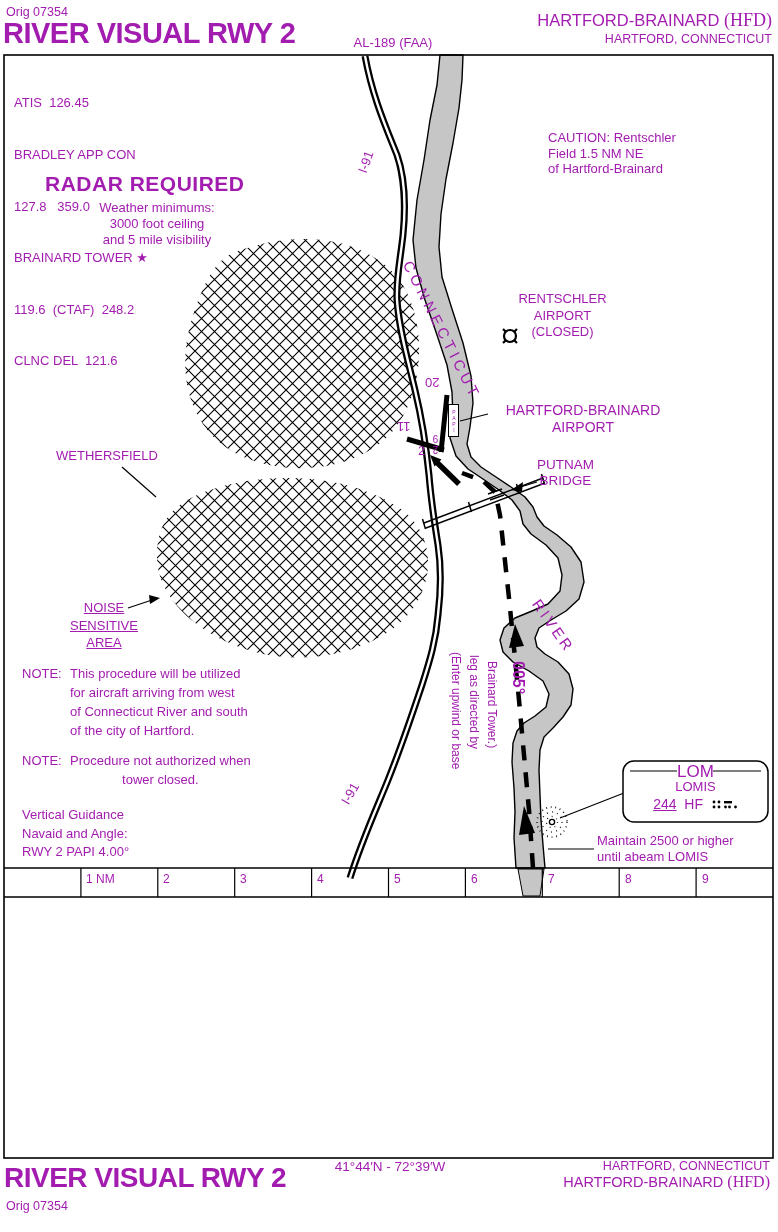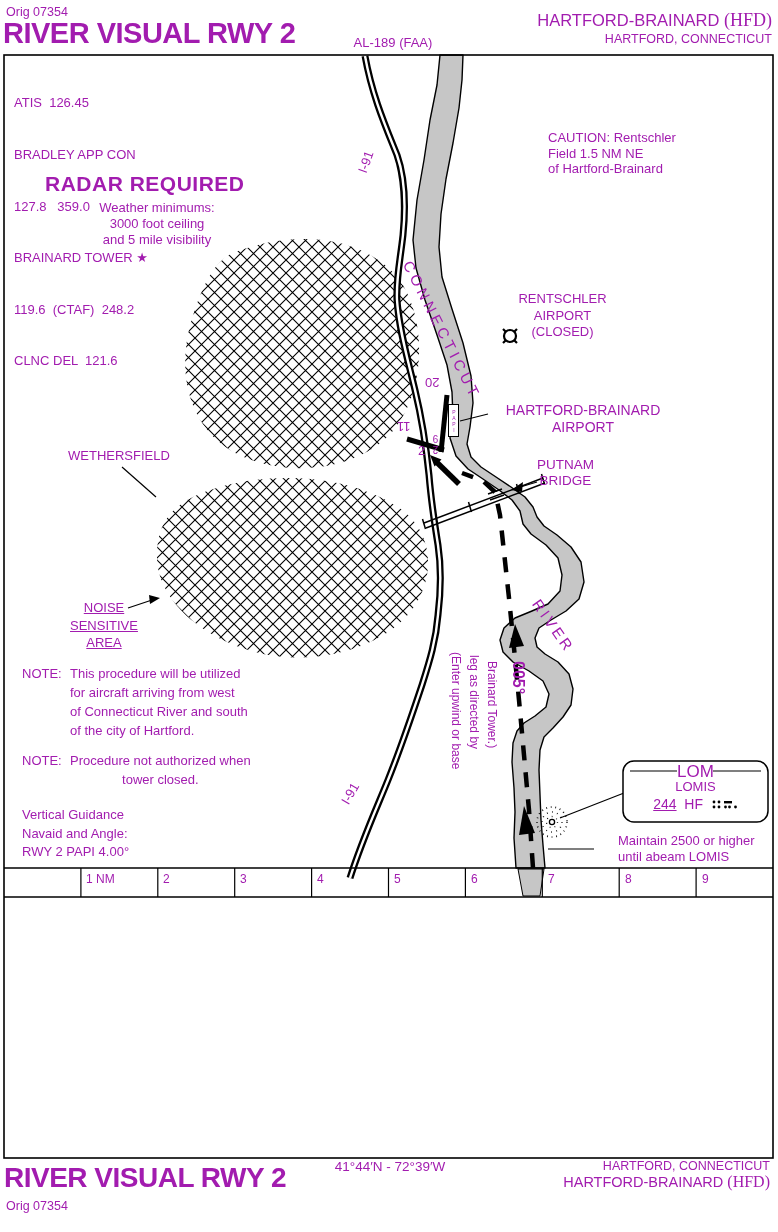--- a/index.html
+++ b/index.html
@@ -13,26 +13,26 @@
   .hdr-airport{font-size:16.5px;}
   .serif-code{font-family:"Liberation Serif",serif;font-size:18px;}
   .hdr-city{font-size:12.5px;margin-top:1px;}
   .comm{left:14px;top:60px;font-size:13px;line-height:17.2px;white-space:pre;}
   .radar{left:45px;top:172px;font-size:21px;font-weight:700;letter-spacing:.5px;}
   .weather{left:57px;top:200px;width:200px;text-align:center;font-size:13px;line-height:16.2px;}
   .caution{left:548px;top:130px;font-size:13px;line-height:15.5px;}
   .rentschler{left:500px;top:291px;width:125px;text-align:center;font-size:13px;line-height:16.5px;}
   .hbairport{left:487px;top:402px;width:192px;text-align:center;font-size:14px;line-height:17px;}
   .putnam{left:518px;top:457px;width:95px;text-align:center;font-size:13.5px;line-height:16px;}
-  .wethersfield{left:56px;top:448px;font-size:13px;margin-left:12px;}
+  .wethersfield{left:56px;top:448px;font-size:13px;}
   .noise{left:58px;top:599px;width:92px;text-align:center;font-size:13px;line-height:17.5px;text-decoration:underline;}
   .note-label{font-size:13px;}
   .note-text{font-size:13px;line-height:19px;}
   .vg{left:22px;top:806px;font-size:13px;line-height:18.5px;}
-  .maintain{left:597px;top:833px;font-size:13px;line-height:15.8px;margin-left:21px;}
+  .maintain{left:597px;top:833px;font-size:13px;line-height:15.8px;}
   .rot{transform-origin:left top;white-space:nowrap;}
   .connecticut{left:415px;top:258px;font-size:15px;letter-spacing:4px;transform:rotate(63deg);}
   .riverlbl{left:543px;top:596px;font-size:15px;letter-spacing:3px;transform:rotate(55deg);}
   .i91a{left:369px;top:160px;font-size:13px;transform:rotate(-70deg);transform-origin:left bottom;}
   .i91b{left:351px;top:792px;font-size:13px;transform:rotate(-60deg);transform-origin:left bottom;}
   .course{left:527px;top:661px;font-size:16px;font-weight:700;transform:rotate(90deg);}
   .upwind1{left:463px;top:652px;font-size:12px;transform:rotate(90deg);}
   .upwind2{left:481px;top:655px;font-size:12px;transform:rotate(90deg);}
   .upwind3{left:499px;top:661px;font-size:12px;transform:rotate(90deg);}
   .rwy-num{font-size:13px;}

